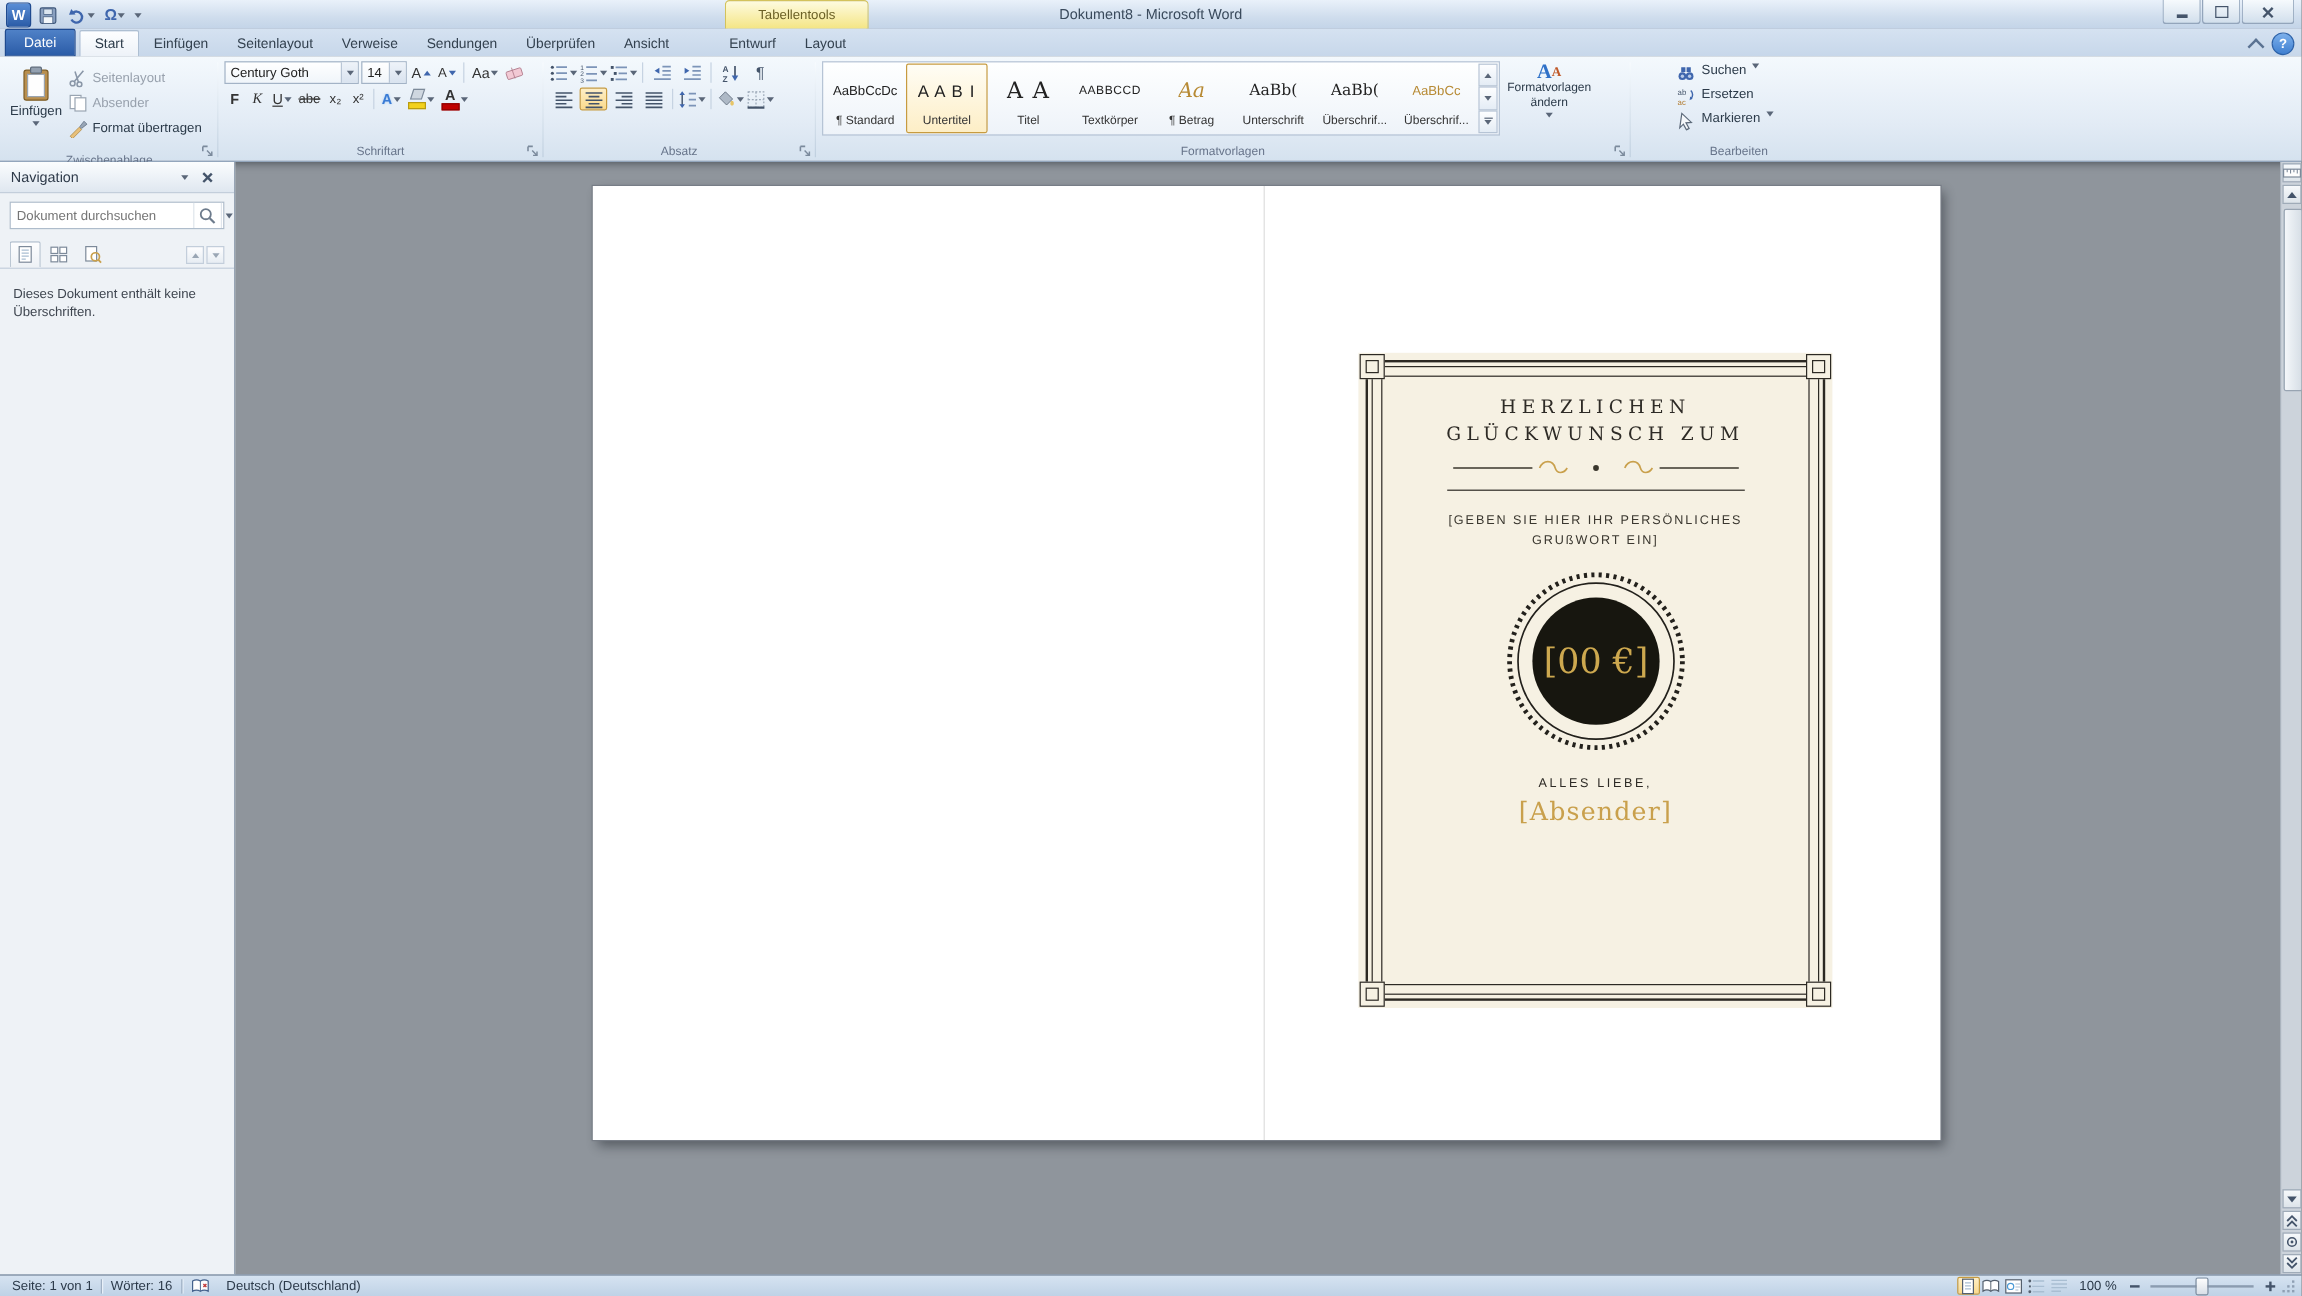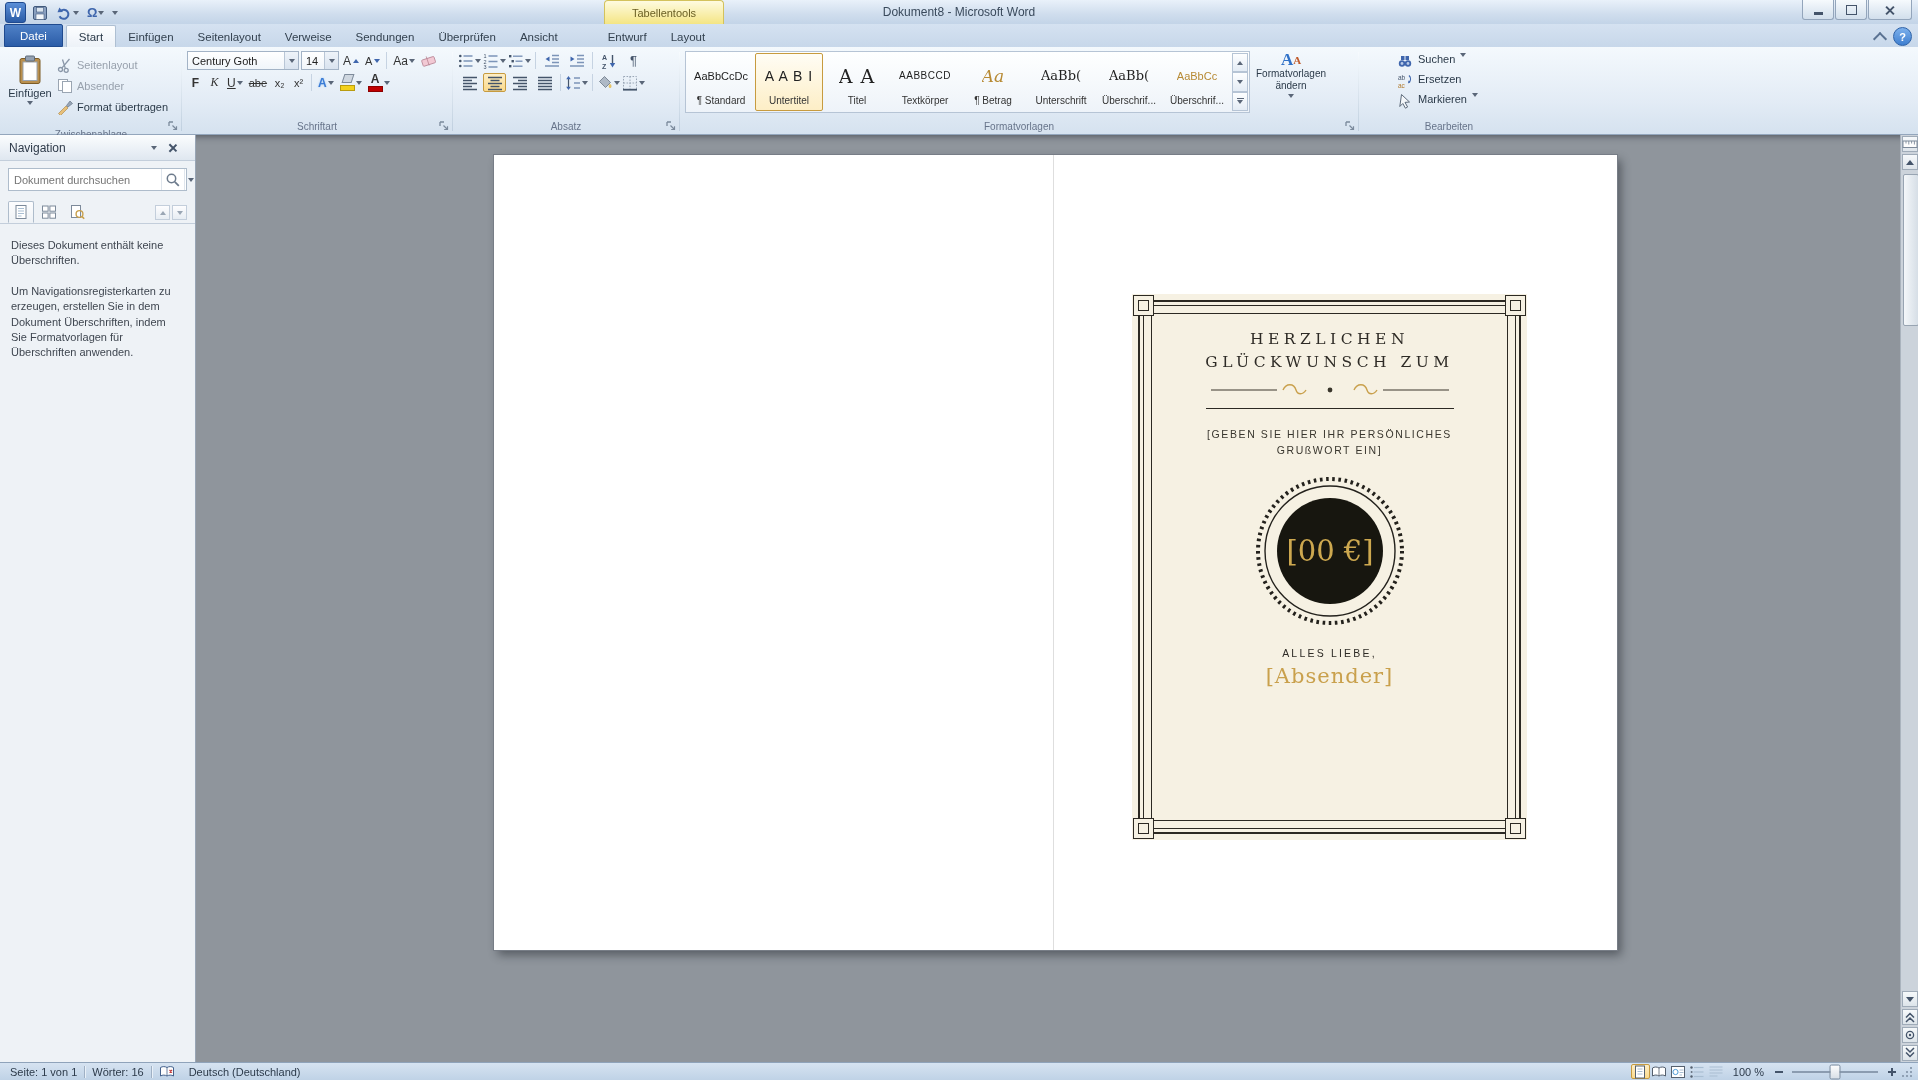--- a/index.html
+++ b/index.html
@@ -830,21 +830,20 @@
           <button class="abtn">
               <span class="tri-up-dis"></span>
             </button>
           <button class="abtn">
               <span class="tri-dn-dis"></span>
             </button>
         </span>
       </div>
       <div class="np-content">
         <p>Dieses Dokument enthält keine Überschriften.</p>
-        <p>Um Navigationsregisterkarten zu erzeugen, erstellen Sie in dem Dokument Überschriften, indem Sie Formatvorlagen für Überschriften anwenden.</p>
       </div>
     </div>
 
     <div class="docarea">
       <div class="page">
         <div class="fold"></div>
         <div class="card">
           <div class="f1"></div>
           <div class="f2"></div>
           <div class="f3"></div>

